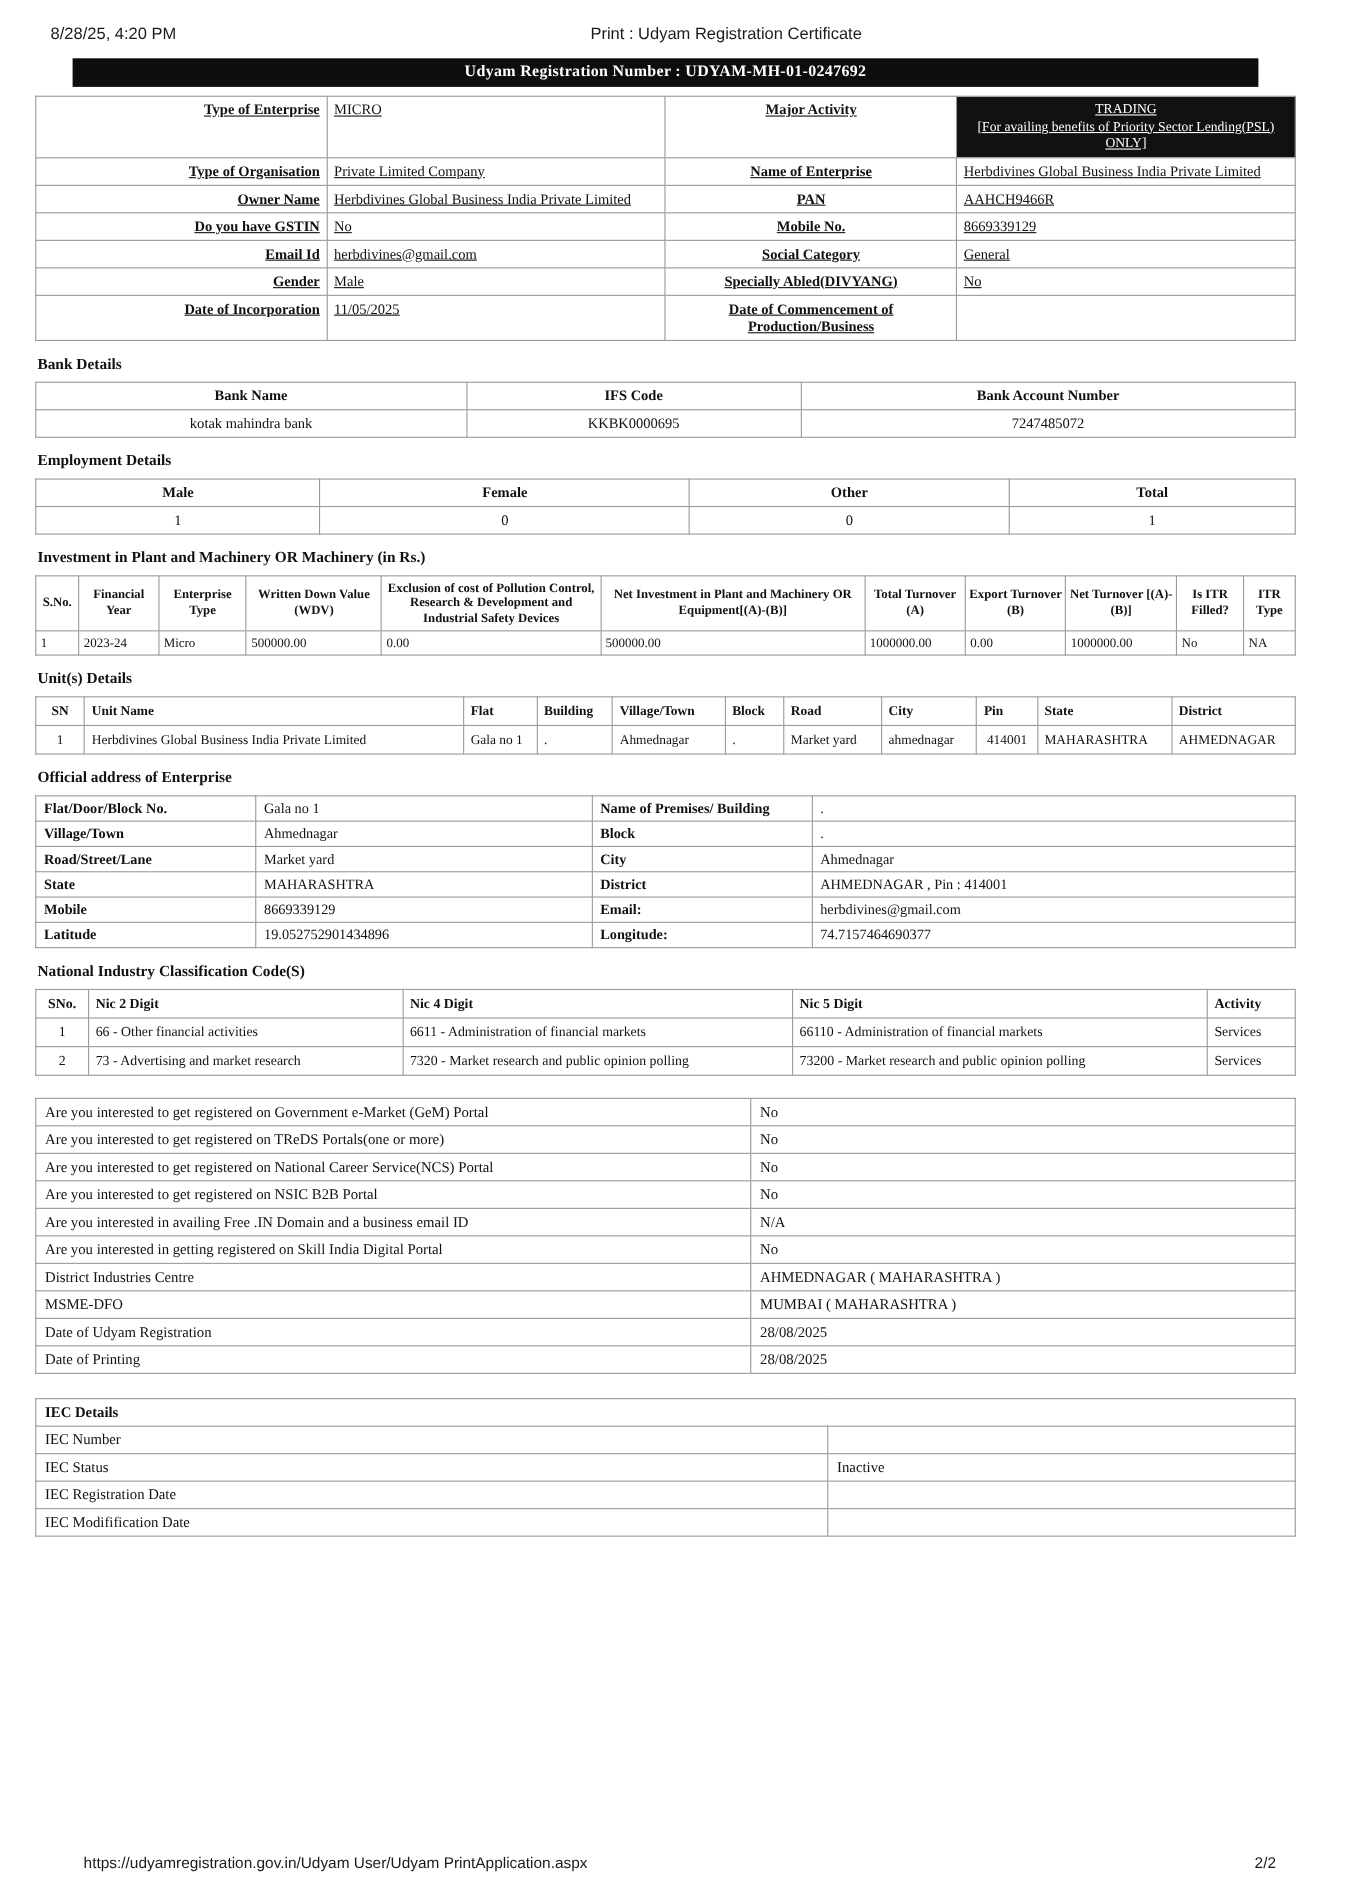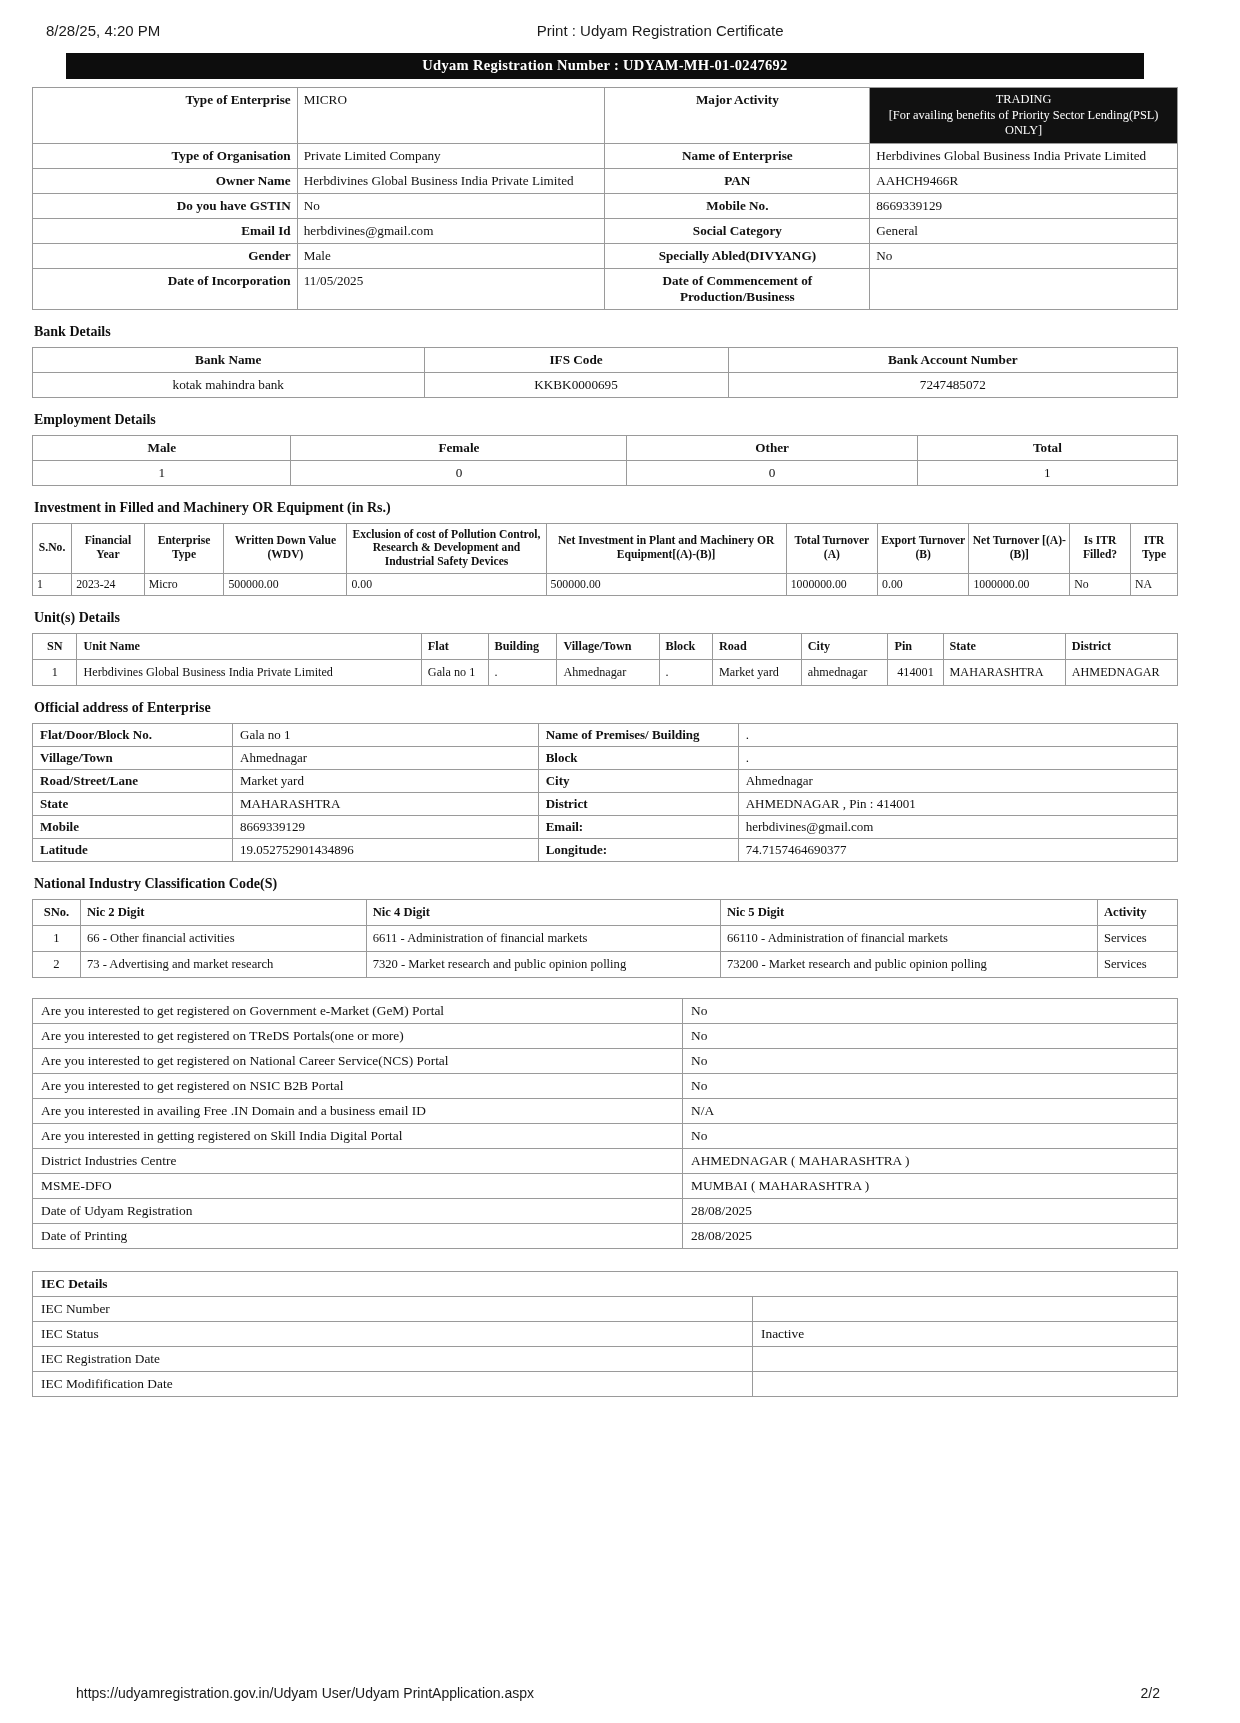--- a/index.html
+++ b/index.html
@@ -61,21 +61,21 @@
   td, th { padding: 4px 6px; vertical-align: top; }
 
   .section-label {
     font-weight: bold;
     font-size: 14px;
     margin: 14px 0 7px 0;
     padding-left: 2px;
   }
 
   
-  .main-tbl td { height: 25px; }
+  .main-tbl td { height: 25px; text-decoration: underline; }
   .main-tbl .lbl {
     text-align: right;
     font-weight: bold;
     white-space: normal;
     width: 215px;
   }
   .main-tbl .val { width: 250px; }
   .main-tbl .lbl2 {
     text-align: center;
     font-weight: bold;
@@ -247,21 +247,21 @@
     <tbody id="emp-body">
         <tr>
           <td>1</td>
           <td>0</td>
           <td>0</td>
           <td>1</td>
         </tr>
       </tbody>
   </table>
 
-  <div class="section-label">Investment in Filled and Machinery OR Equipment (in Rs.)</div>
+  <div class="section-label">Investment in Plant and Machinery OR Machinery (in Rs.)</div>
   <table class="bordered invest-tbl">
     <thead>
         <tr id="inv-head">
           <th style="width: 26px;">S.No.</th>
           <th style="width: 62px;">Financial Year</th>
           <th style="width: 68px;">Enterprise Type</th>
           <th style="width: 105px;">Written Down Value (WDV)</th>
           <th style="width: 170px;">Exclusion of cost of Pollution Control, Research &amp; Development and Industrial Safety Devices</th>
           <th style="width: 205px;">Net Investment in Plant and Machinery OR Equipment[(A)-(B)]</th>
           <th style="width: 78px;">Total Turnover (A)</th>

